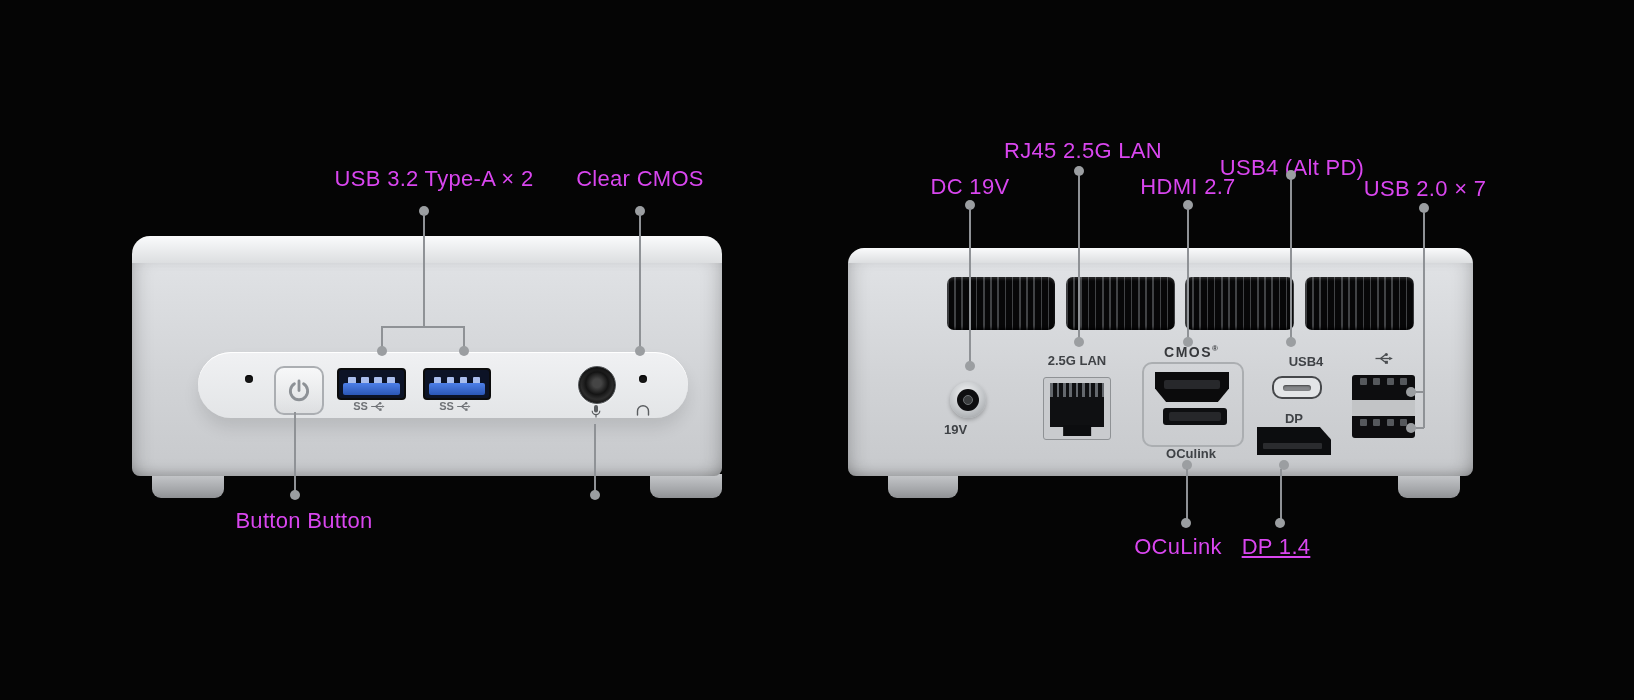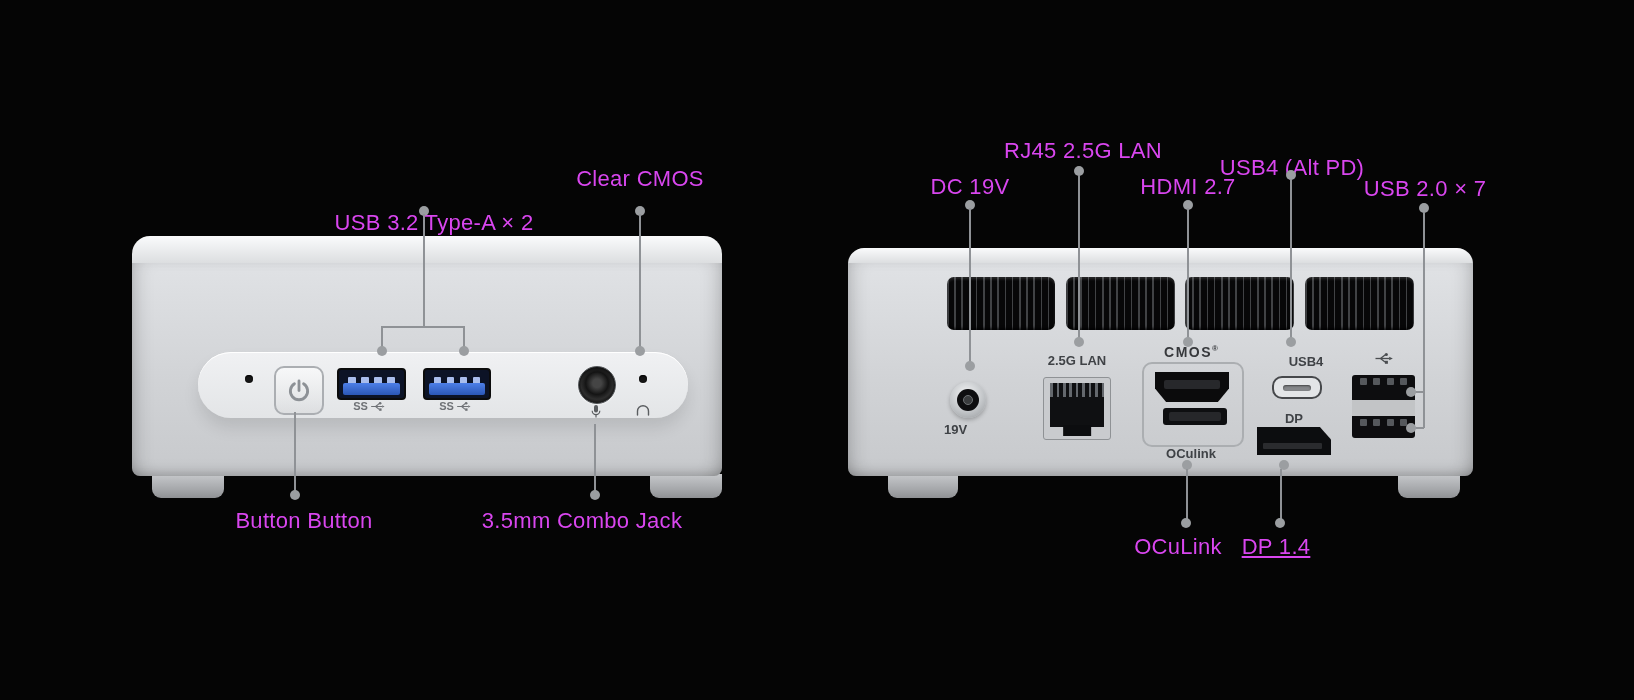--- a/index.html
+++ b/index.html
@@ -156,41 +156,40 @@
       <path d="M2.2 6.8a3.8 3.8 0 0 0 7.6 0" fill="none" stroke="#5a5d60" stroke-width="1.2"></path>
       <line x1="6" y1="10.8" x2="6" y2="13.6" stroke="#5a5d60" stroke-width="1.2"></line>
     </svg>
 
     <div class="pinhole" style="left:507px;top:139px;"></div>
     <svg class="micro-icon" style="left:503px;top:167px;" width="16" height="13" viewBox="0 0 16 13">
       <path d="M2.5 12V8.2a5.5 5.5 0 0 1 11 0V12" fill="none" stroke="#5a5d60" stroke-width="1.4" stroke-linecap="round"></path>
     </svg>
   </div>
 
-  <div class="lbl" style="left:434px;top:166px;margin-top:44px;">USB 3.2 Type-A × 2</div>
+  <div class="lbl" style="left:434px;top:166px;">USB 3.2 Type-A × 2</div>
   <div class="dot" style="left:419px;top:206px;"></div>
   <div class="cline" style="left:423px;top:214px;height:114px;"></div>
   <div class="cline h" style="left:381px;top:326px;width:84px;"></div>
   <div class="cline" style="left:381px;top:326px;height:22px;"></div>
   <div class="cline" style="left:463px;top:326px;height:22px;"></div>
   <div class="dot" style="left:377px;top:346px;"></div>
   <div class="dot" style="left:459px;top:346px;"></div>
 
   <div class="lbl" style="left:640px;top:166px;">Clear CMOS</div>
   <div class="dot" style="left:635px;top:206px;"></div>
   <div class="cline" style="left:639px;top:214px;height:134px;"></div>
   <div class="dot" style="left:635px;top:346px;"></div>
 
   <div class="cline" style="left:294px;top:412px;height:82px;"></div>
   <div class="dot" style="left:290px;top:490px;"></div>
   <div class="lbl" style="left:304px;top:508px;">Button Button</div>
 
   <div class="cline" style="left:594px;top:424px;height:70px;"></div>
   <div class="dot" style="left:590px;top:490px;"></div>
-  <div class="lbl" style="left:582px;top:508px;">3.5mm Combo Jack</div>
 
   <div class="foot" style="left:888px;width:70px;"></div>
   <div class="foot" style="left:1398px;width:62px;"></div>
 
   <div class="device" style="left:848px;top:248px;width:625px;height:228px;">
     <div class="dev-top" style="height:15px;border-radius:16px 16px 0 0;"></div>
     <div class="dev-face" style="top:15px;"></div>
 
     <div class="vent" style="left:99px;top:29px;width:108px;height:53px;"></div>
     <div class="vent" style="left:218px;top:29px;width:109px;height:53px;"></div>

